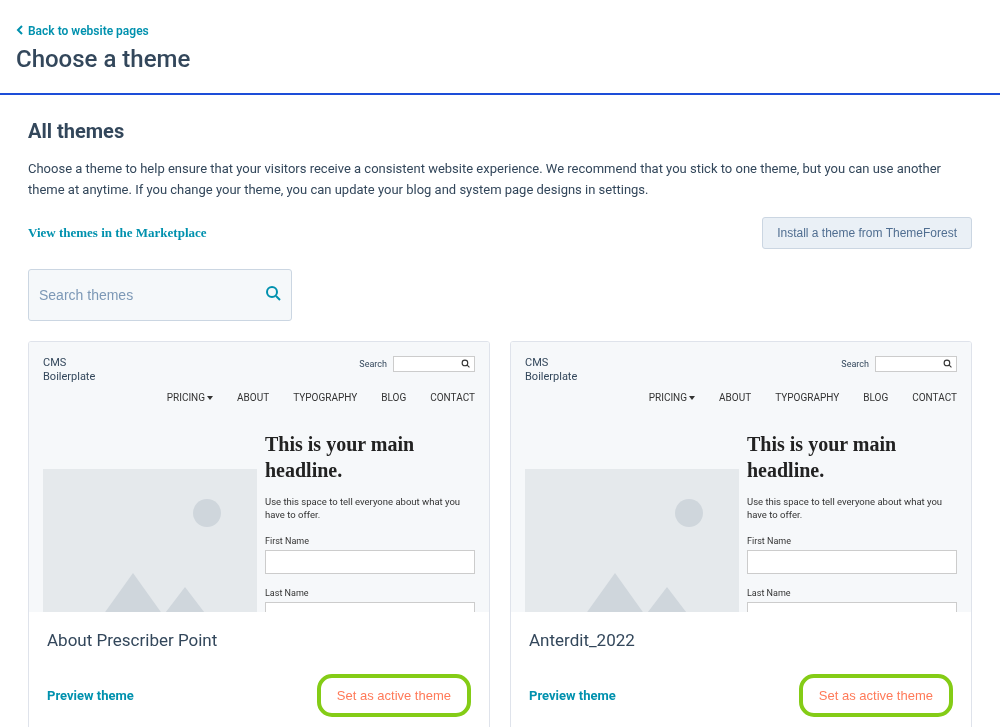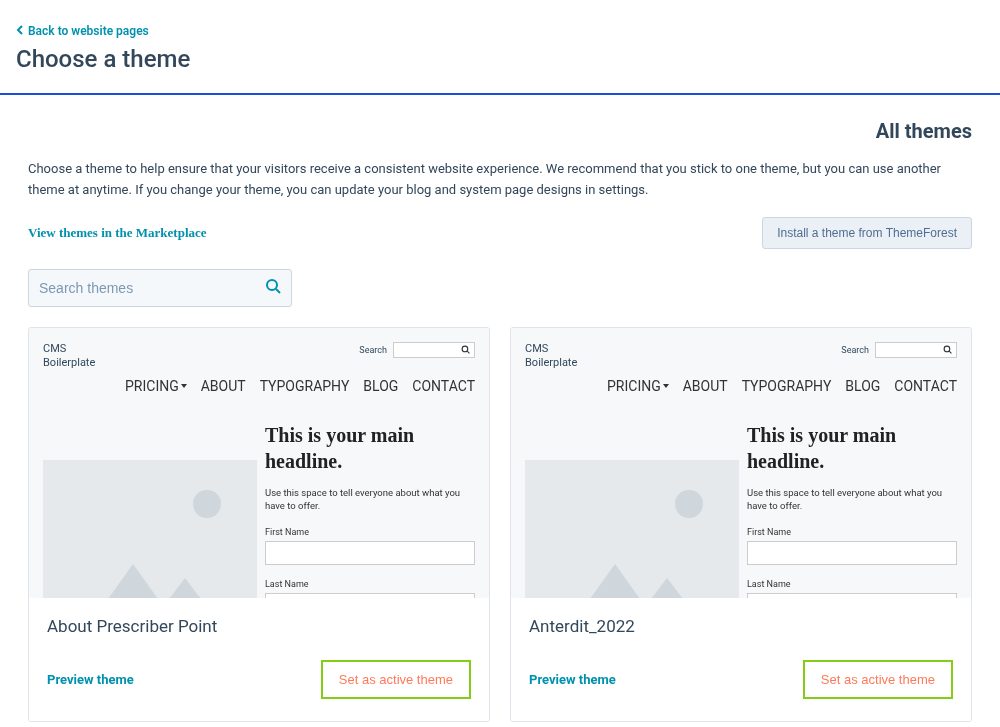--- a/index.html
+++ b/index.html
@@ -1,54 +1,54 @@
 <!DOCTYPE html>
 <html><head>
 <meta charset="utf-8">
 <style>
 * { margin: 0; padding: 0; box-sizing: border-box; }
 body { font-family: -apple-system, BlinkMacSystemFont, "Segoe UI", Roboto, sans-serif; color: #33475b; background: #fff; width: 1000px; }
 .header { padding: 20px 16px 20px 16px; border-bottom: 2px solid #1d4ed8; }
 .back-link { color: #0091ae; font-size: 12px; font-weight: 600; text-decoration: none; display: inline-flex; align-items: center; gap: 4px; }
 .page-title { font-size: 24px; font-weight: 500; color: #33475b; margin-top: 6px; }
 .content { padding: 24px 28px; }
-.section-title { font-size: 20px; font-weight: 700; color: #33475b; margin-bottom: 16px; text-align: right; }
+.section-title { font-size: 20px; font-weight: 700; color: #33475b; margin-bottom: 16px; }
 .description { font-size: 13px; color: #33475b; line-height: 1.6; margin-bottom: 16px; }
 .toolbar-row { display: flex; justify-content: space-between; align-items: center; margin-bottom: 20px; }
 .marketplace-link { color: #0091ae; font-size: 13px; font-weight: 600; text-decoration: none; font-family: Liberation Serif, serif; }
 .install-btn { background: #eaf0f6; border: 1px solid #cbd6e2; color: #506e91; font-size: 12px; padding: 8px 14px; border-radius: 3px; cursor: pointer; }
-.search-wrap { display: flex; align-items: center; width: 264px; border: 1px solid #cbd6e2; border-radius: 3px; padding: 0 10px; height: 38px; background: #f5f8fa; margin-bottom: 20px; }
+.search-wrap { display: flex; align-items: center; width: 264px; border: 1px solid #cbd6e2; border-radius: 3px; padding: 0 10px; height: 52px; background: #f5f8fa; margin-bottom: 20px; }
 .search-input { border: none; outline: none; flex: 1; font-size: 14px; color: #33475b; background: transparent; }
 .search-input::placeholder { color: #7c98b6; }
 .search-icon { color: #0091ae; }
 .grid { display: grid; grid-template-columns: 1fr 1fr; gap: 20px; }
 .card { border: 1px solid #dfe3eb; border-radius: 3px; overflow: hidden; }
 .preview { background: #f6f8fa; height: 270px; padding: 14px 14px 0 14px; position: relative; overflow: hidden; }
 .pv-top { display: flex; justify-content: space-between; align-items: flex-start; }
 .pv-logo { font-size: 11px; color: #33475b; line-height: 1.3; }
 .pv-search { display: flex; align-items: center; gap: 6px; }
 .pv-search-label { font-size: 9px; color: #33475b; }
 .pv-search-box { width: 82px; height: 16px; border: 1px solid #ccc; background: #fff; display: flex; align-items: center; justify-content: flex-end; padding-right: 4px; }
-.pv-nav { display: flex; gap: 14px; justify-content: flex-end; margin-top: 8px; font-size: 14px; color: #333; }
+.pv-nav { display: flex; gap: 24px; justify-content: flex-end; margin-top: 8px; font-size: 10px; color: #333; }
 .pv-nav-item { display: inline-flex; align-items: center; gap: 2px; }
 .pv-body { display: flex; gap: 8px; margin-top: 28px; }
 .pv-img { width: 214px; height: 148px; background: #e5e9ec; position: relative; overflow: hidden; flex-shrink: 0; margin-top: 38px; }
 .pv-sun { width: 28px; height: 28px; border-radius: 50%; background: #cfd6dc; position: absolute; top: 30px; right: 36px; }
 .pv-mtn1 { position: absolute; bottom: -12px; left: 50px; width: 0; height: 0; border-left: 40px solid transparent; border-right: 40px solid transparent; border-bottom: 56px solid #cfd6dc; }
 .pv-mtn2 { position: absolute; bottom: -12px; left: 110px; width: 0; height: 0; border-left: 32px solid transparent; border-right: 32px solid transparent; border-bottom: 42px solid #cfd6dc; }
 .pv-text { flex: 1; }
 .pv-headline { font-family: Georgia, serif; font-size: 20px; font-weight: 700; color: #222; line-height: 1.3; }
 .pv-sub { font-size: 9.5px; color: #333; margin-top: 12px; line-height: 1.4; }
 .pv-label { font-size: 9px; color: #333; margin-top: 14px; }
 .pv-field { width: 100%; height: 24px; border: 1px solid #ccc; background: #fff; margin-top: 4px; }
 .card-bottom { padding: 18px 18px 22px 18px; background: #fff; }
 .card-title { font-size: 17px; font-weight: 400; color: #33475b; }
 .card-actions { display: flex; justify-content: space-between; align-items: center; margin-top: 24px; }
 .preview-link { color: #0091ae; font-size: 13px; font-weight: 700; text-decoration: none; }
-.active-btn { border: 2px solid #84cc16; color: #ff7a59; background: #fff; font-size: 13px; font-weight: 500; padding: 10px 16px; border-radius: 0; cursor: pointer; }
+.active-btn { border: 4px solid #84cc16; color: #ff7a59; background: #fff; font-size: 13px; font-weight: 500; padding: 10px 16px; border-radius: 15px; cursor: pointer; }
 </style>
 </head>
 <body>
 
 <div class="header">
   <a href="#" class="back-link">
     <span>
       <svg width="8" height="10" viewBox="0 0 8 10">
           <path d="M6 1 L2 5 L6 9" stroke="#0091ae" stroke-width="2" fill="none"></path>
         </svg>

